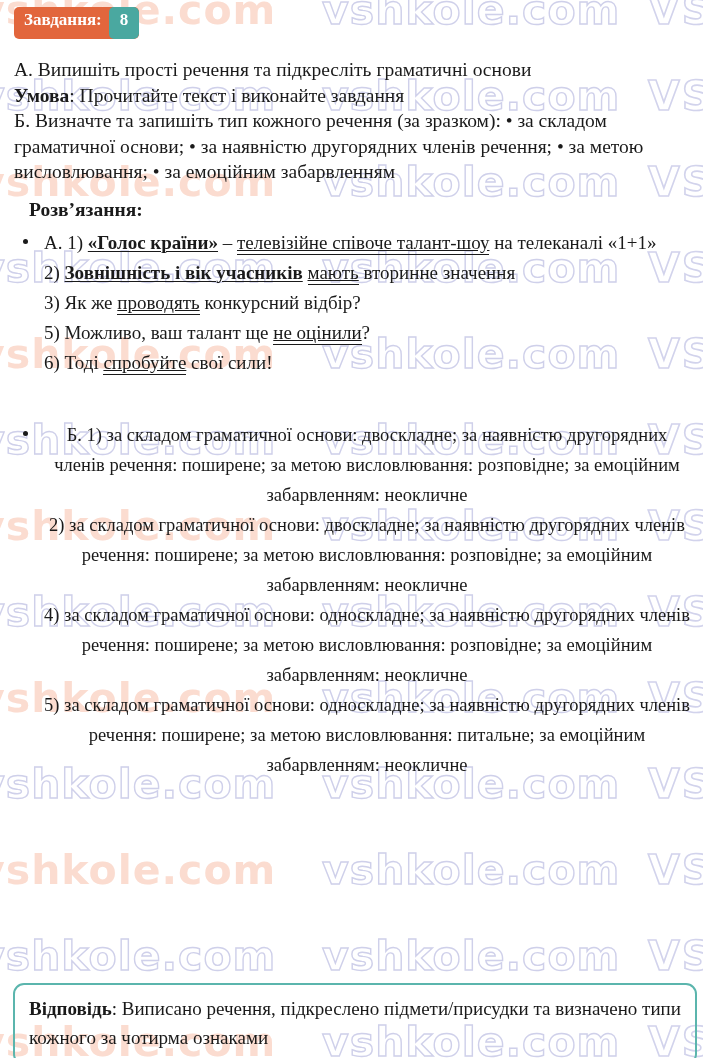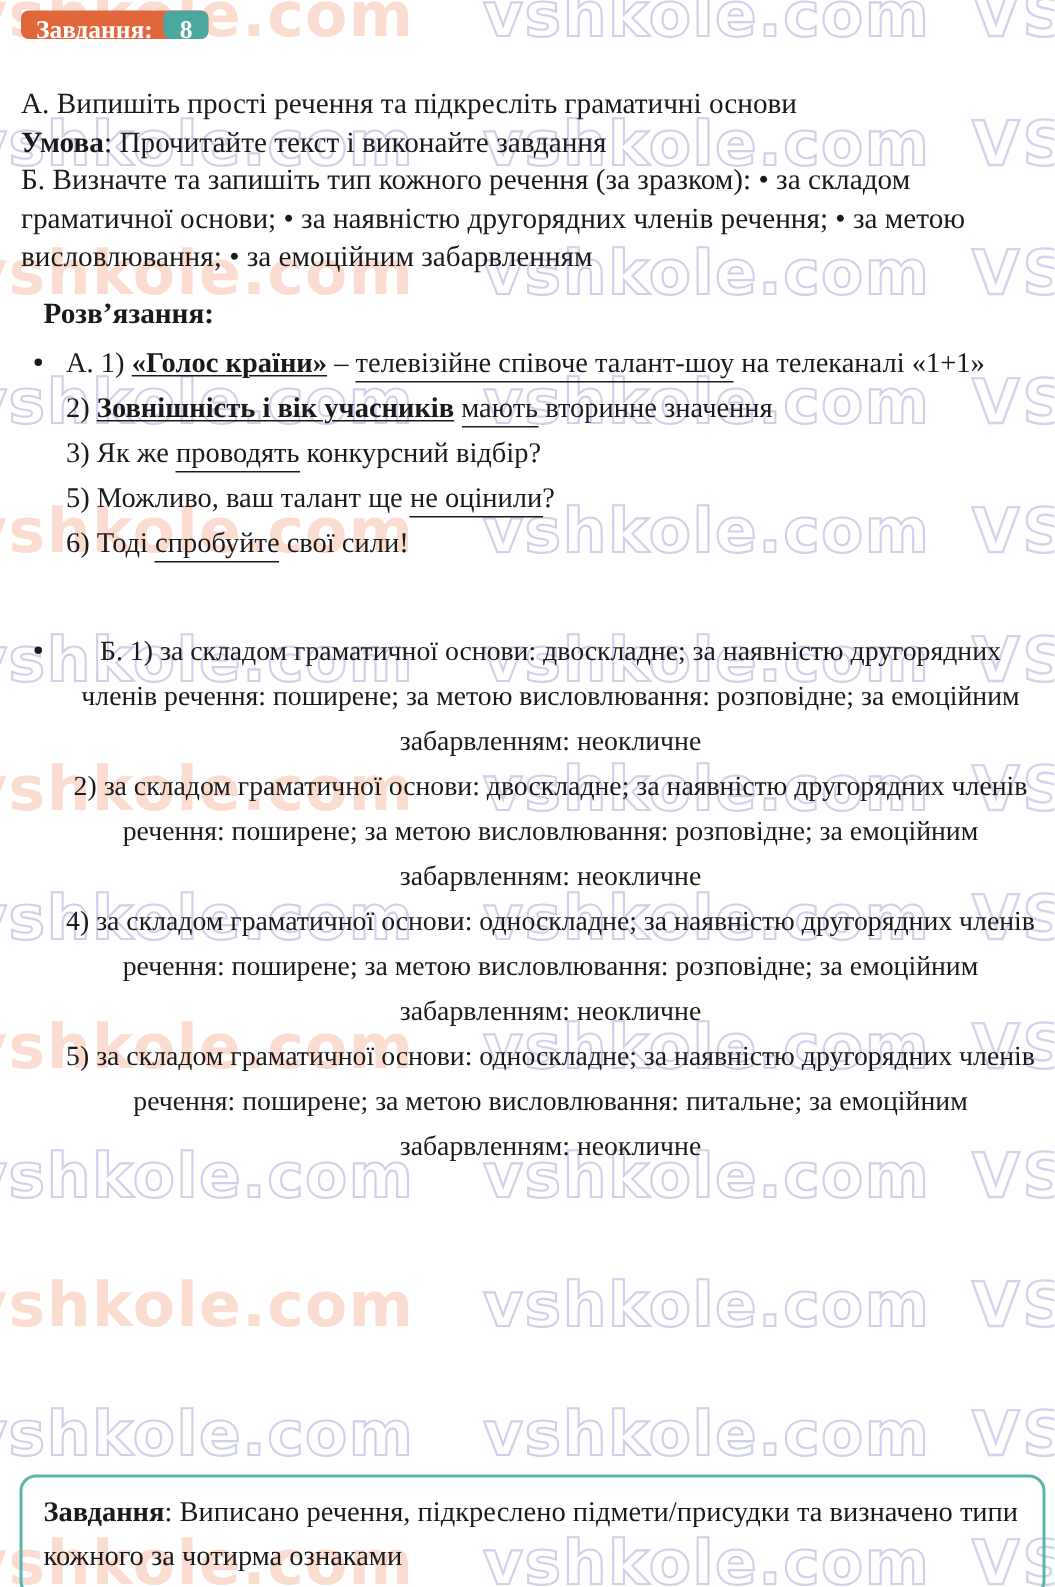--- a/index.html
+++ b/index.html
@@ -59,21 +59,21 @@
   
   .badge-wrap {
     position: absolute;
     left: 14px;
     top: 7px;
     display: inline-flex;
     align-items: stretch;
     background: #e2663c;
     border-radius: 5px;
     padding: 0;
-    height: 19px;
+    height: 32px;
     overflow: hidden;
   }
   .badge-label {
     font-family: "Liberation Serif", serif;
     font-weight: 700;
     font-size: 17px;
     color: #ffffff;
     padding: 2px 7px 2px 10px;
     line-height: 21px;
     white-space: nowrap;
@@ -148,20 +148,21 @@
   .pred {
     position: relative;
     display: inline;
     background-image:
       linear-gradient(#1a1a1a, #1a1a1a),
       linear-gradient(#1a1a1a, #1a1a1a);
     background-repeat: no-repeat;
     background-size: 100% 1.3px, 100% 1.3px;
     background-position: 0 calc(100% - 2px), 0 calc(100% + 2px);
     padding-bottom: 4px;
+    text-decoration: underline;
   }
 
   .btext {
     font-size: 18.5px;
     line-height: 30px;
     margin: 0;
     text-align: center;
   }
 
   
@@ -267,16 +268,16 @@
             <p class="btext"><span>Б. </span><span>1) </span><span>за складом граматичної основи: двоскладне; за наявністю другорядних членів речення: поширене; за метою висловлювання: розповідне; за емоційним забарвленням: неокличне</span></p>
             <p class="btext"><span>2) </span><span>за складом граматичної основи: двоскладне; за наявністю другорядних членів речення: поширене; за метою висловлювання: розповідне; за емоційним забарвленням: неокличне</span></p>
             <p class="btext"><span>4) </span><span>за складом граматичної основи: односкладне; за наявністю другорядних членів речення: поширене; за метою висловлювання: розповідне; за емоційним забарвленням: неокличне</span></p>
             <p class="btext"><span>5) </span><span>за складом граматичної основи: односкладне; за наявністю другорядних членів речення: поширене; за метою висловлювання: питальне; за емоційним забарвленням: неокличне</span></p>
           </div>
       </li>
     </ul>
   </div>
 
   <div class="answer-box">
-    <p class="answer-text"><span class="answer-label">Завдання</span><span>: Виписано речення, підкреслено підмети/присудки та визначено типи кожного за чотирма ознаками</span></p>
+    <p class="answer-text"><span class="answer-label">Відповідь</span><span>: Виписано речення, підкреслено підмети/присудки та визначено типи кожного за чотирма ознаками</span></p>
   </div>
 
 </div>
 
 </body></html>

